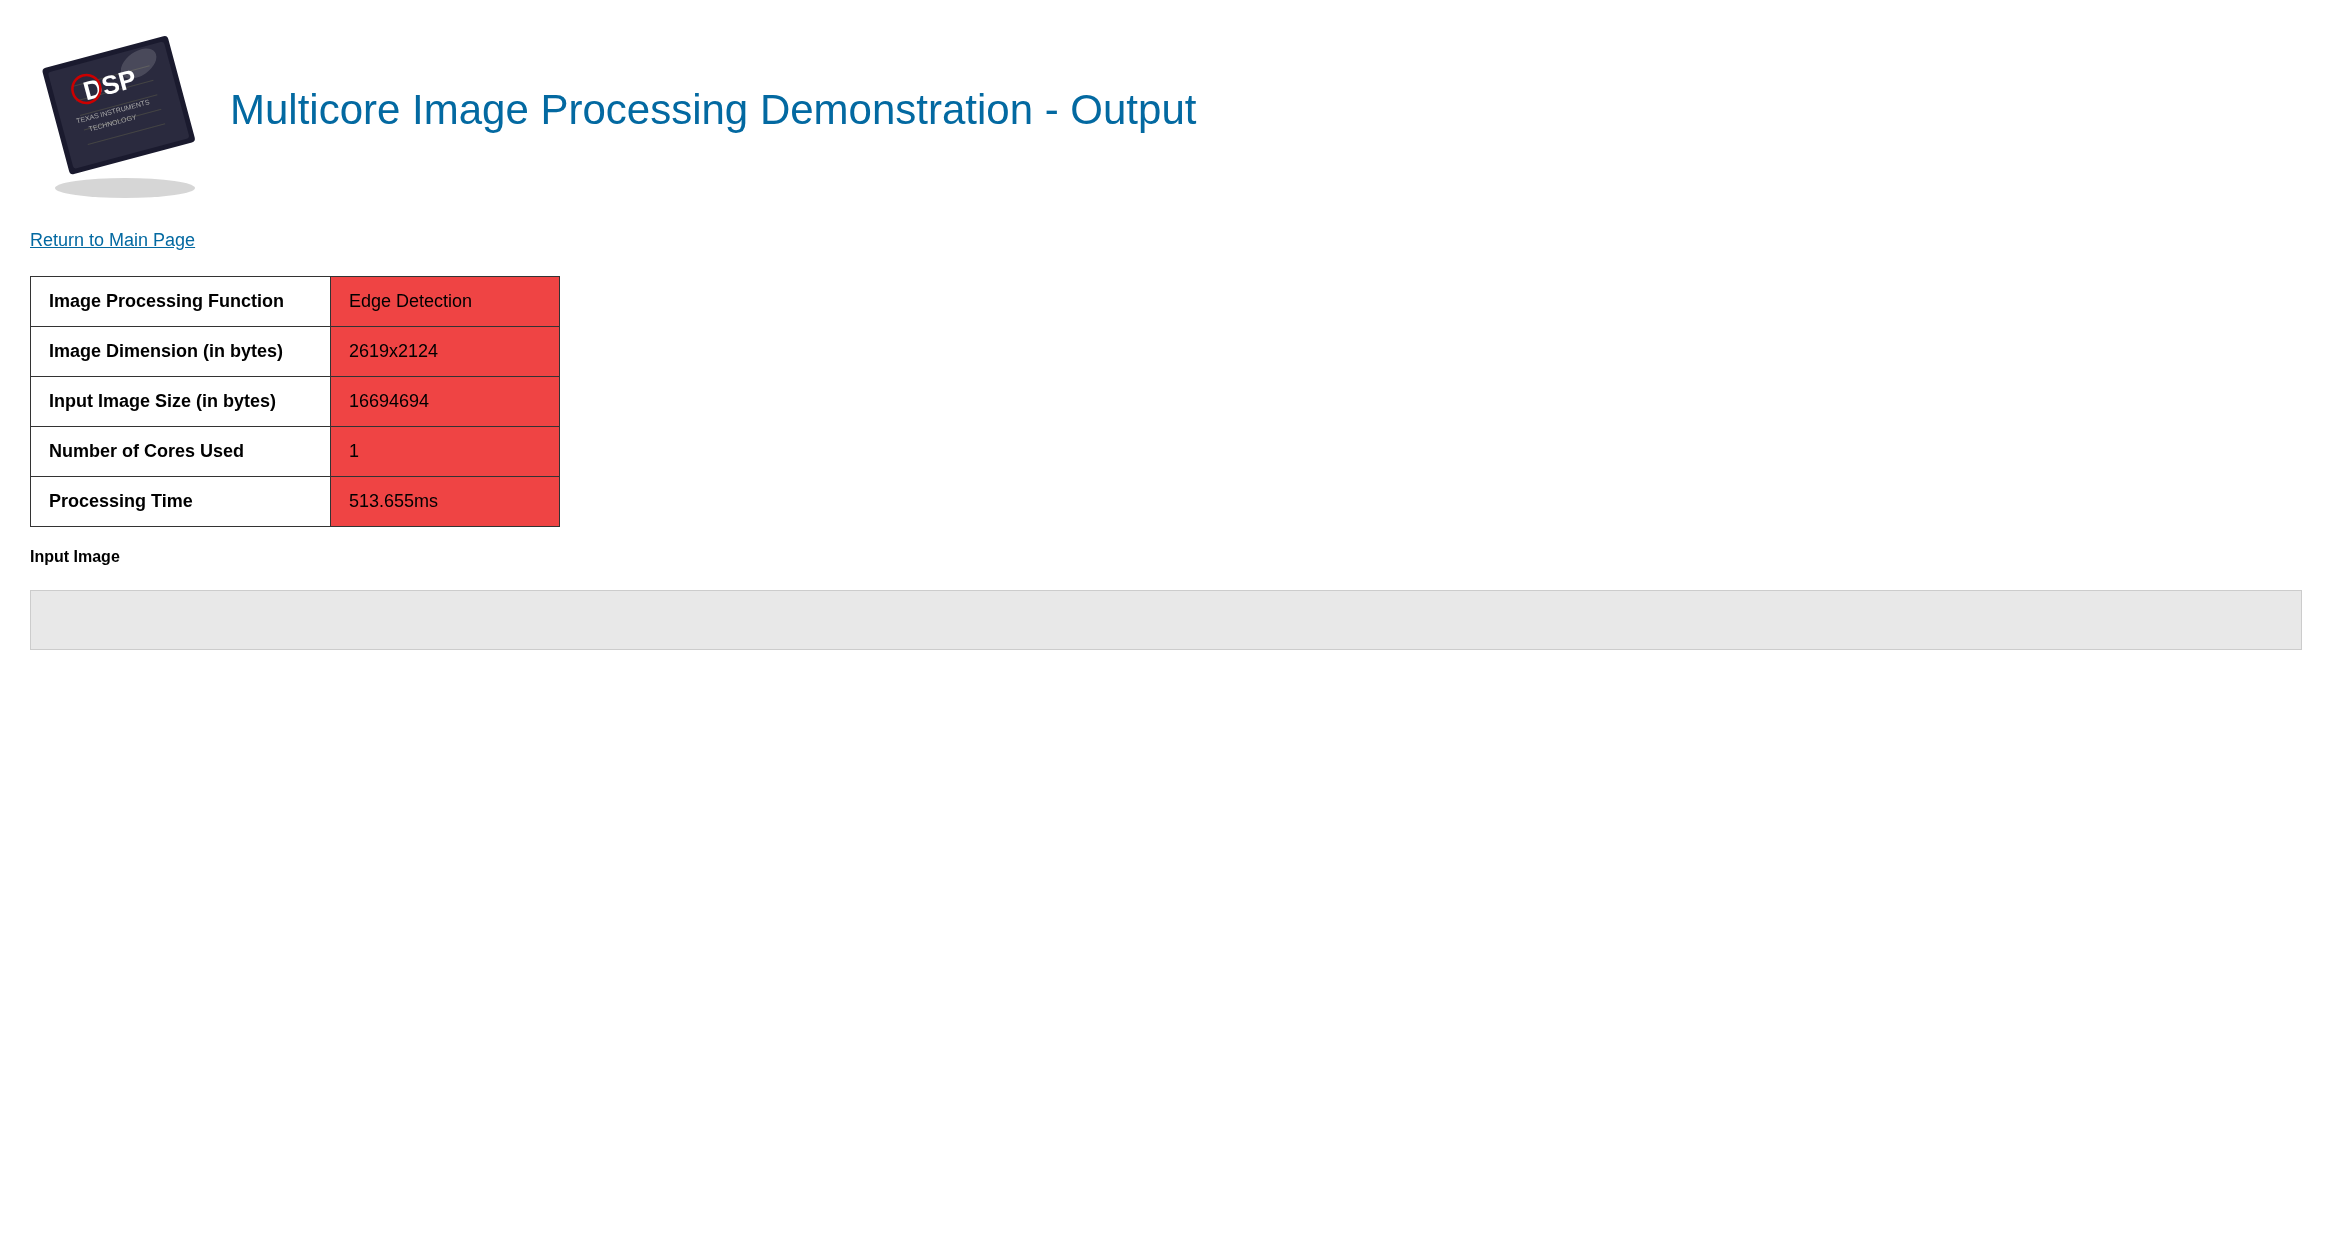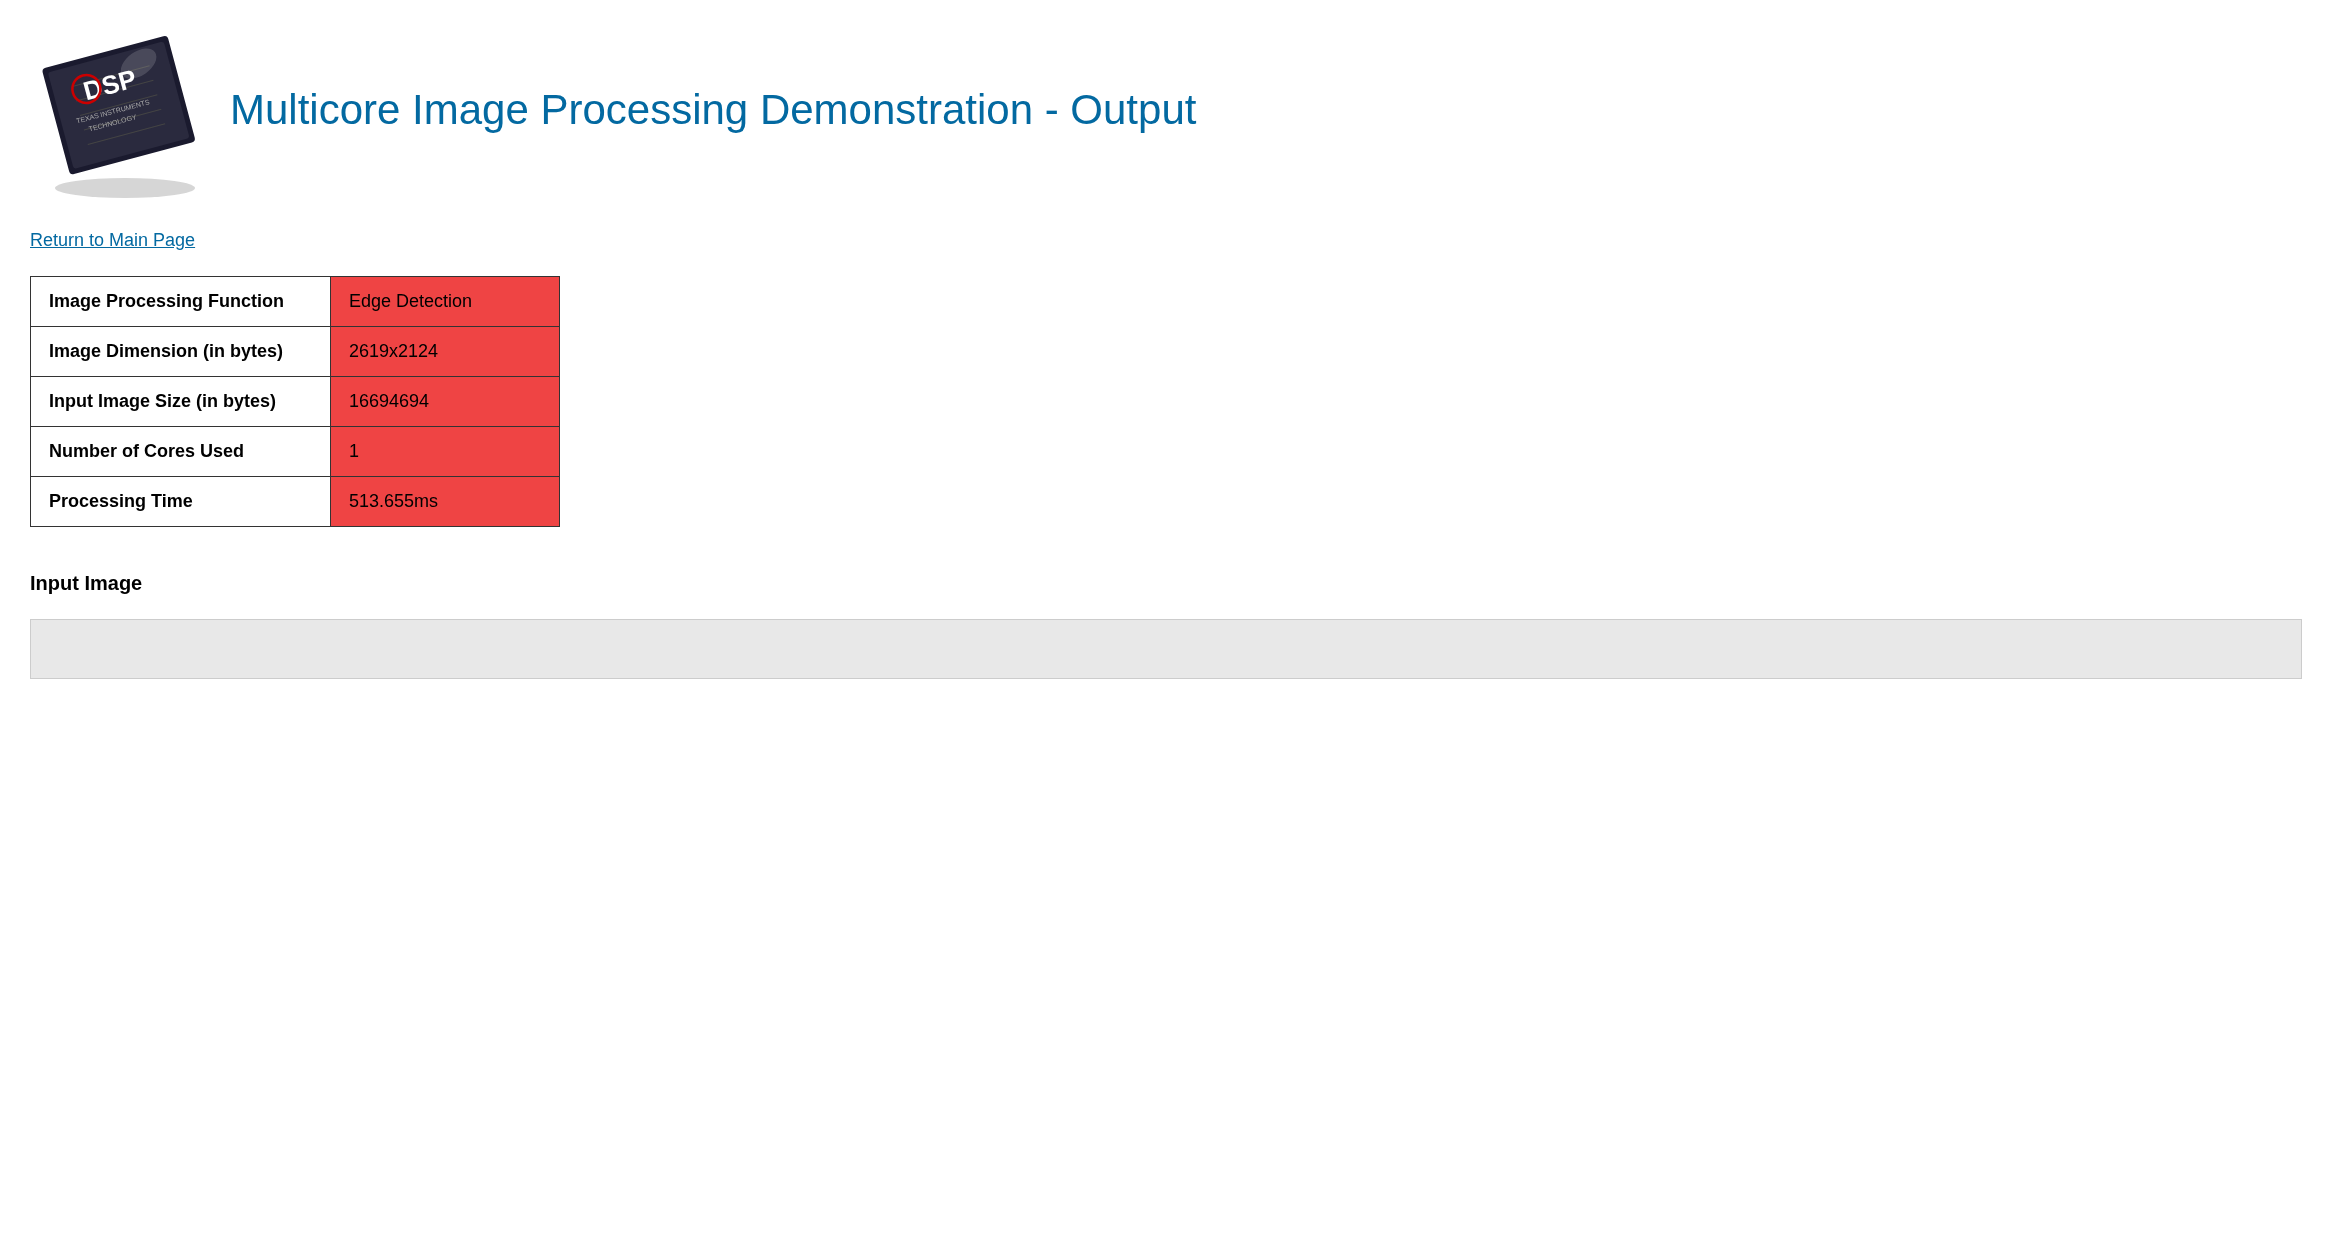--- a/index.html
+++ b/index.html
@@ -46,42 +46,42 @@
       margin-bottom: 25px;
       color: #0369a1;
       text-decoration: underline;
       font-size: 18px;
       cursor: pointer;
     }
 
     .info-table {
       border-collapse: collapse;
       width: 530px;
-      margin-bottom: 45px;
+      margin-bottom: 21px;
     }
 
     .info-table td {
       border: 1px solid #333333;
       padding: 14px 18px;
       font-size: 18px;
       vertical-align: middle;
     }
 
     .info-table td.label-cell {
       font-weight: bold;
       width: 300px;
       background-color: #ffffff;
     }
 
     .info-table td.value-cell {
       background-color: #ef4444;
     }
 
     .section-title {
-      font-size: 20px;
+      font-size: 16px;
       font-weight: bold;
       margin-bottom: 24px;
     }
 
     .image-placeholder {
       width: 100%;
       height: 60px;
       background-color: #e8e8e8;
       border: 1px solid #cccccc;
     }

